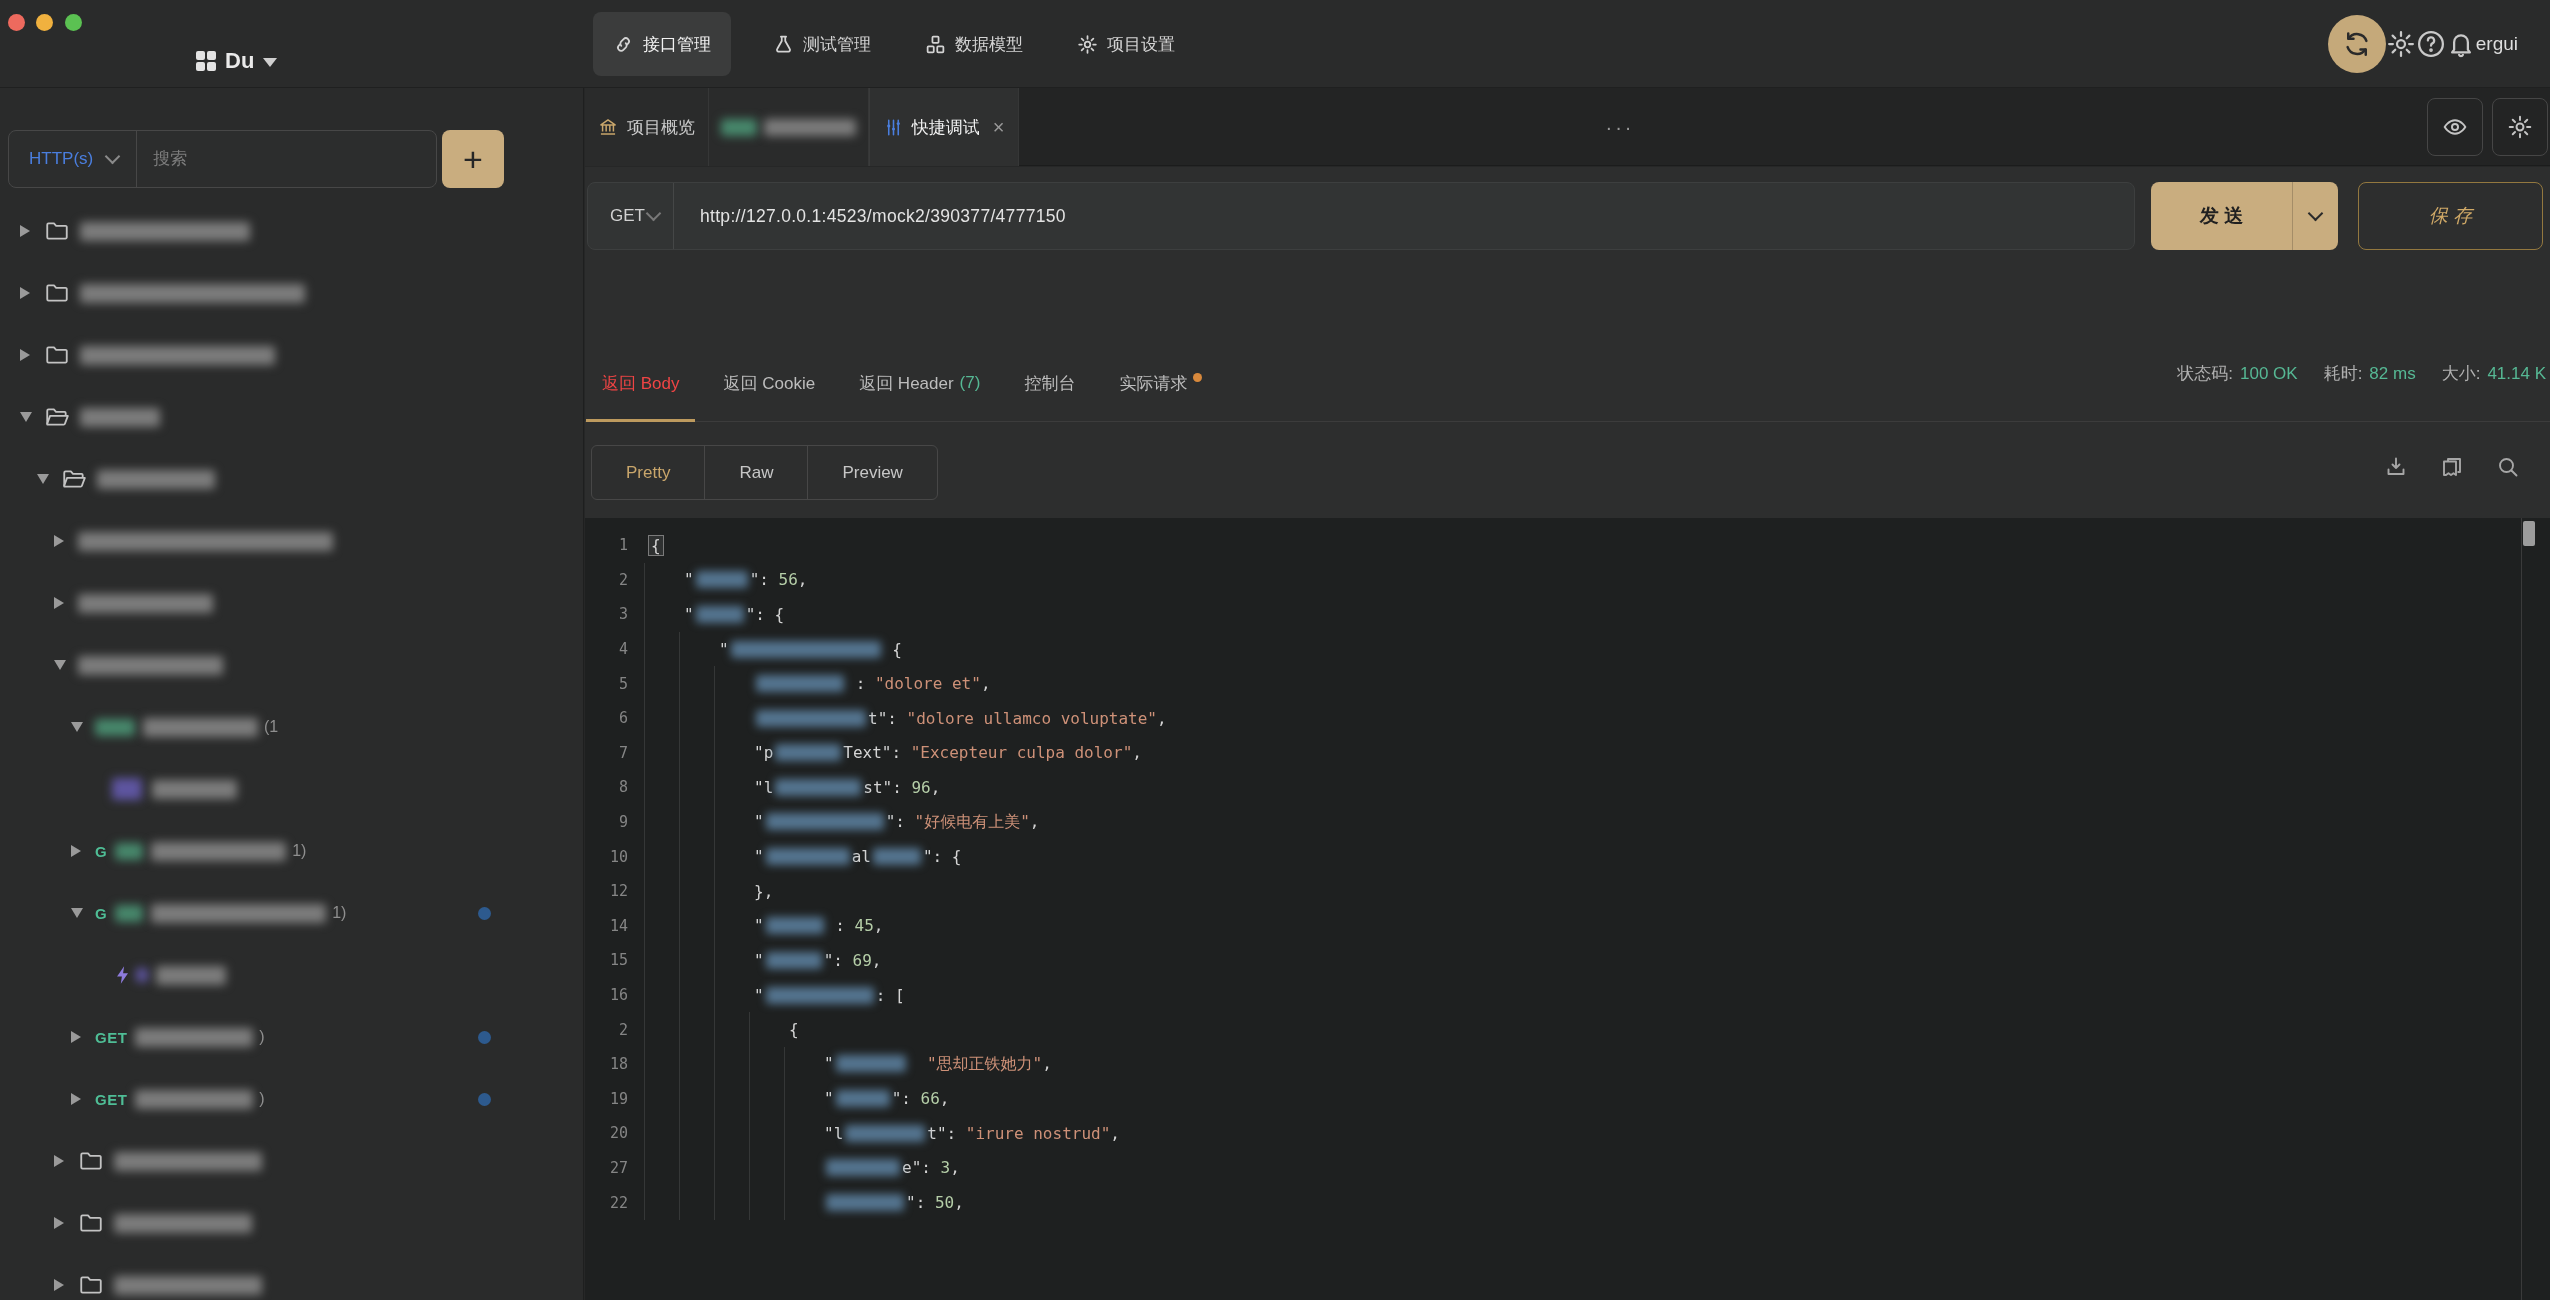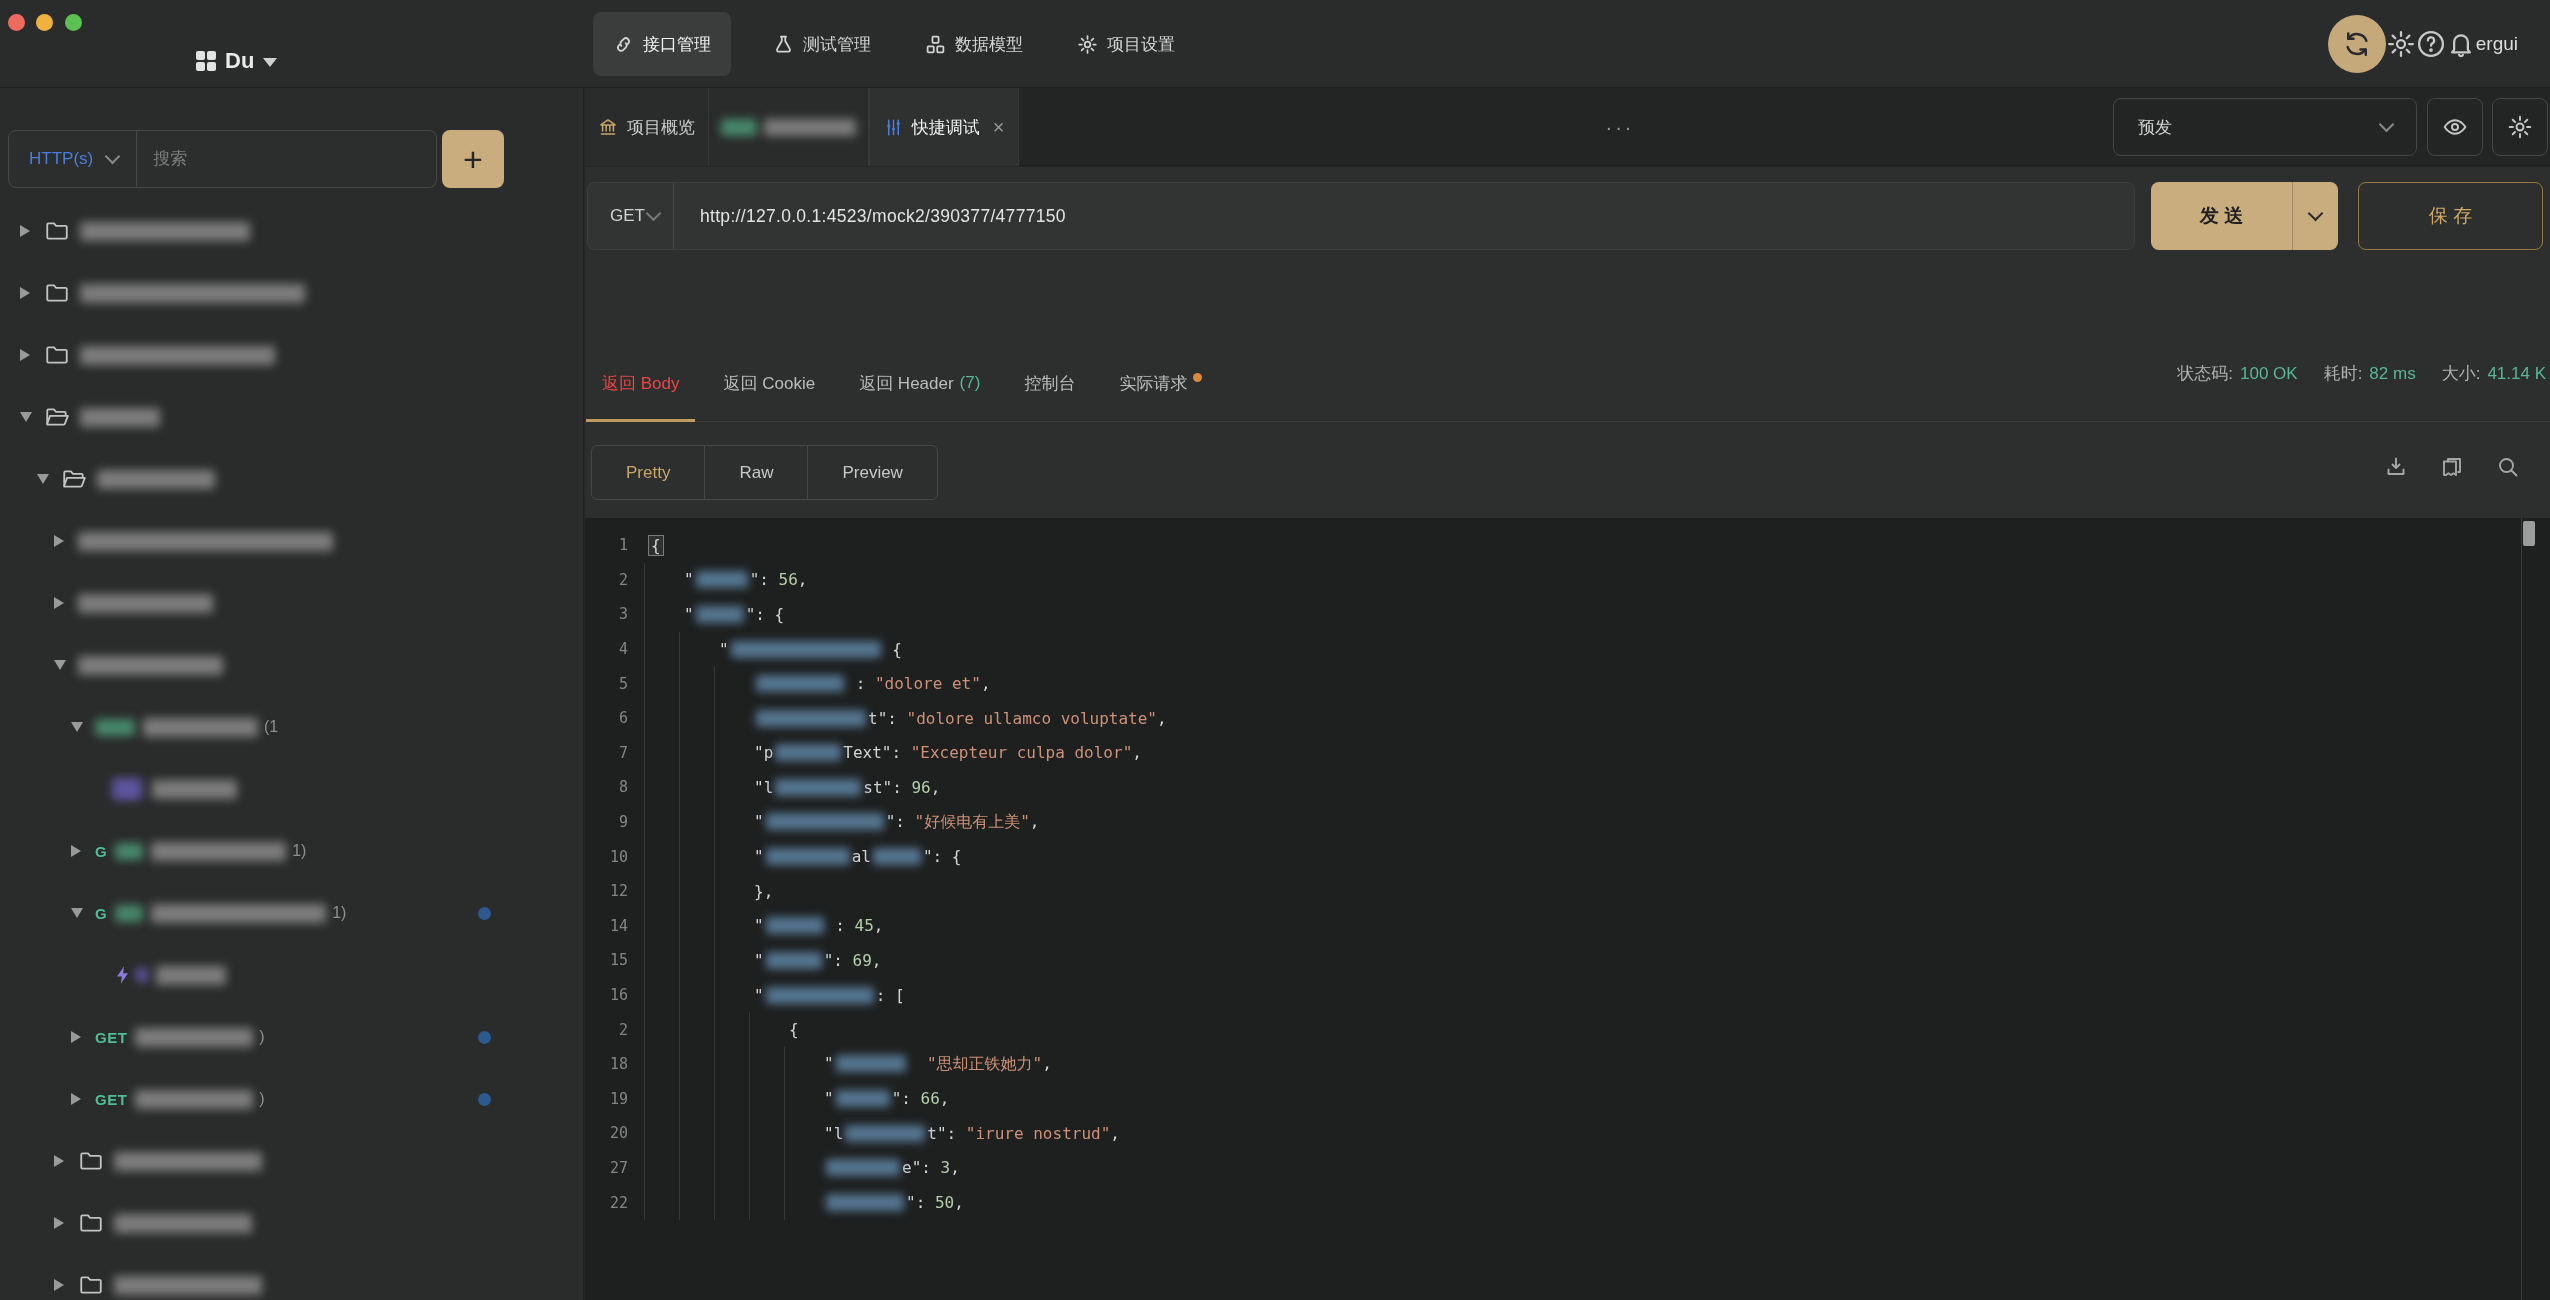--- a/index.html
+++ b/index.html
@@ -66,21 +66,21 @@
   
   #main { left:585px; top:167px; width:1965px; height:1133px; background:#2d2e2e; }
   #req-box { position:absolute; left:2px; top:15px; width:1548px; height:68px; background:#323434; border:1px solid #3d3f3f; border-radius:8px; display:flex; align-items:center; }
   #method-seg { width:86px; height:100%; display:flex; align-items:center; justify-content:space-between; padding:0 14px 0 22px; border-right:1px solid #454747; cursor:pointer; }
   #method-label { font-size:17px; color:#d2d2d2; }
   #url-input { flex:1; background:transparent; border:none; outline:none; color:#e3e3e3; font-size:17.5px; padding:0 26px; font-family:inherit; letter-spacing:.3px; }
   #send-btn { position:absolute; left:1566px; top:15px; width:187px; height:68px; background:#c9ad7f; border-radius:8px; display:flex; cursor:pointer; }
   #send-main { width:142px; display:flex; align-items:center; justify-content:center; color:#202020; font-size:19px; font-weight:600; border-right:1px solid rgba(0,0,0,.18); }
   #send-caret { flex:1; display:flex; align-items:center; justify-content:center; }
   #send-caret .chev { border-color:#2a2a2a; }
-  #save-btn { position:absolute; left:1773px; top:15px; width:185px; height:68px; border:1px solid #93783f; border-radius:8px; display:flex; align-items:center; justify-content:center; color:#d0a967; font-size:19px; cursor:pointer; }
+  #save-btn { position:absolute; left:1773px; top:15px; width:185px; height:68px; border:1px solid #93783f; border-radius:8px; display:flex; align-items:center; justify-content:center; color:#d0a967; font-size:19px; cursor:pointer;font-style:italic; }
 
   #resp-tabs { position:absolute; left:0; top:178px; width:1965px; height:77px; border-bottom:1px solid #3c3c3c; display:flex; align-items:center; padding-left:17px; gap:44px; }
   .resp-tab { position:relative; height:100%; display:flex; align-items:center; font-size:17px; color:#bdbdbd; cursor:pointer; gap:6px; }
   .resp-tab.active { color:#ef4444; }
   .resp-tab.active::after { content:""; position:absolute; left:-16px; right:-16px; bottom:-1px; height:3px; background:#bd9a5e; }
   .resp-count { color:#56b894; }
   .resp-dot { width:9px; height:9px; border-radius:50%; background:#d8893c; margin-top:-12px; }
   #resp-status { position:absolute; right:4px; top:195px; display:flex; gap:26px; font-size:17px; }
   .st-label { color:#b0b0b0; } .st-value { color:#56b894; margin-left:7px; }
 
@@ -384,24 +384,20 @@
         <path d="M6 3v5M6 12v9M12 3v9M12 16v5M18 3v2M18 9v12"></path>
         <circle cx="6" cy="10" r="2" fill="#4a7ede" stroke="none"></circle>
         <circle cx="12" cy="14" r="2" fill="#4a7ede" stroke="none"></circle>
         <circle cx="18" cy="7" r="2" fill="#4a7ede" stroke="none"></circle>
       </svg>
     <span>快捷调试</span>
     <span class="tab-close">×</span>
   </div>
   <div id="tab-more">···</div>
 
-  <div id="env-select">
-    <span id="env-label">预发</span>
-    <span class="chev"></span>
-  </div>
   <div class="sq-btn" style="left:1842px">
     <svg width="26" height="26" viewBox="0 0 24 24" fill="none" stroke="#c4c4c4" stroke-width="1.8">
         <path d="M2.5 12S6 5.8 12 5.8 21.5 12 21.5 12 18 18.2 12 18.2 2.5 12 2.5 12z"></path>
         <circle cx="12" cy="12" r="2.8"></circle>
       </svg>
   </div>
   <div class="sq-btn" style="left:1907px">
     <svg width="26" height="26" viewBox="0 0 24 24" fill="none" stroke="#c4c4c4" stroke-width="1.8" stroke-linecap="round">
         <circle cx="12" cy="12" r="3.2"></circle>
         <path d="M12 2.5v3M12 18.5v3M2.5 12h3M18.5 12h3M5.3 5.3l2.1 2.1M16.6 16.6l2.1 2.1M5.3 18.7l2.1-2.1M16.6 7.4l2.1-2.1"></path>

